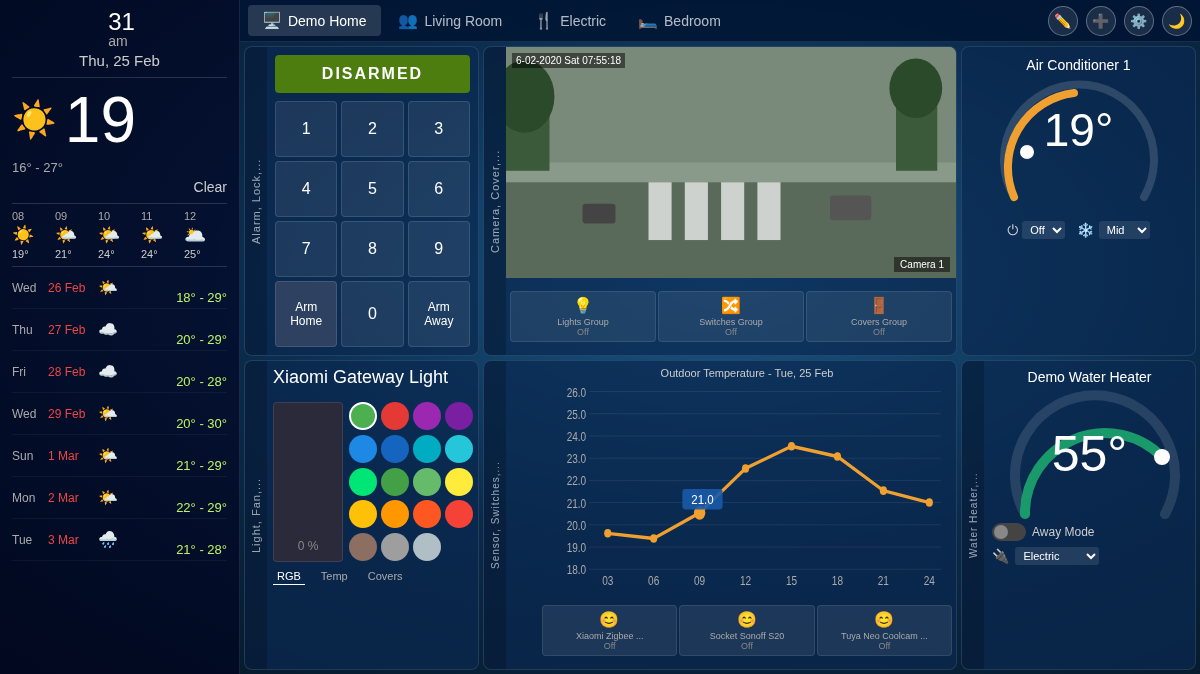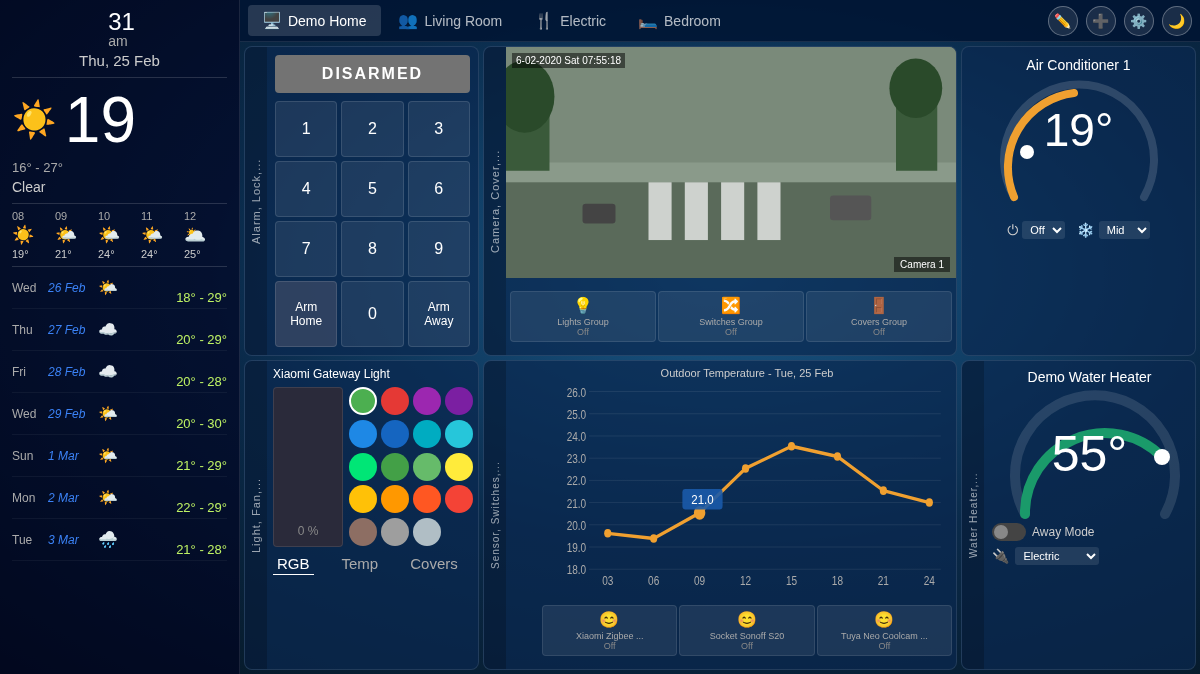--- a/index.html
+++ b/index.html
@@ -106,21 +106,21 @@
 
     .weather-range {
       font-size: 13px;
       color: #aaa;
       margin-top: 2px;
     }
 
     .weather-condition {
       font-size: 14px;
       color: #ccc;
-      text-align: left;
+      text-align: right;
       margin-bottom: 8px;
     }
 
     
     .hourly-forecast {
       display: flex;
       justify-content: space-between;
       border-top: 1px solid rgba(255,255,255,0.15);
       border-bottom: 1px solid rgba(255,255,255,0.15);
       padding: 6px 0;
@@ -161,22 +161,21 @@
 
     .daily-day {
       width: 36px;
       font-size: 12px;
       color: #aaa;
     }
 
     .daily-date {
       width: 48px;
       font-size: 12px;
-      color: #3b82f6;
-      font-style: italic;
+      color: #ef4444;
     }
 
     .daily-icon {
       font-size: 16px;
       width: 24px;
       text-align: center;
     }
 
     .daily-range {
       font-size: 13px;
@@ -479,23 +478,23 @@
       border-radius: 3px;
       cursor: pointer;
     }
 
     
     .light-card .card-content {
       padding: 6px;
     }
 
     .light-title {
-      font-size: 12px;
-      color: white;
-      margin-bottom: 6px;
+      font-size: 18px;
+      color: white;
+      margin-bottom: 14px;
     }
 
     .light-main {
       display: flex;
       gap: 6px;
     }
 
     .light-preview {
       width: 70px;
       min-width: 70px;
@@ -524,23 +523,23 @@
       border-radius: 50%;
       cursor: pointer;
     }
 
     .color-dot.selected {
       border: 2px solid white;
     }
 
     .light-tabs {
       display: flex;
-      gap: 24px;
+      gap: 12px;
       margin-top: 6px;
-      font-size: 15px;
+      font-size: 11px;
       color: #aaa;
     }
 
     .light-tab {
       cursor: pointer;
       padding: 2px 4px;
     }
 
     .light-tab.active {
       color: white;
@@ -862,21 +861,21 @@
         <div class="nav-btn">⚙️</div>
         <div class="nav-btn">🌙</div>
       </div>
     </div>
 
     <div class="content-grid">
 
       <div class="card alarm-card">
         <div class="card-vertical-label">Alarm, Lock,...</div>
         <div class="card-content">
-          <div class="disarmed-btn" style="background: #737373;">DISARMED</div>
+          <div class="disarmed-btn" style="background: #4d7c0f;">DISARMED</div>
           <div class="keypad" id="keypad-container">
               <div class="keypad-btn">1</div>
               <div class="keypad-btn">2</div>
               <div class="keypad-btn">3</div>
               <div class="keypad-btn">4</div>
               <div class="keypad-btn">5</div>
               <div class="keypad-btn">6</div>
               <div class="keypad-btn">7</div>
               <div class="keypad-btn">8</div>
               <div class="keypad-btn">9</div>

